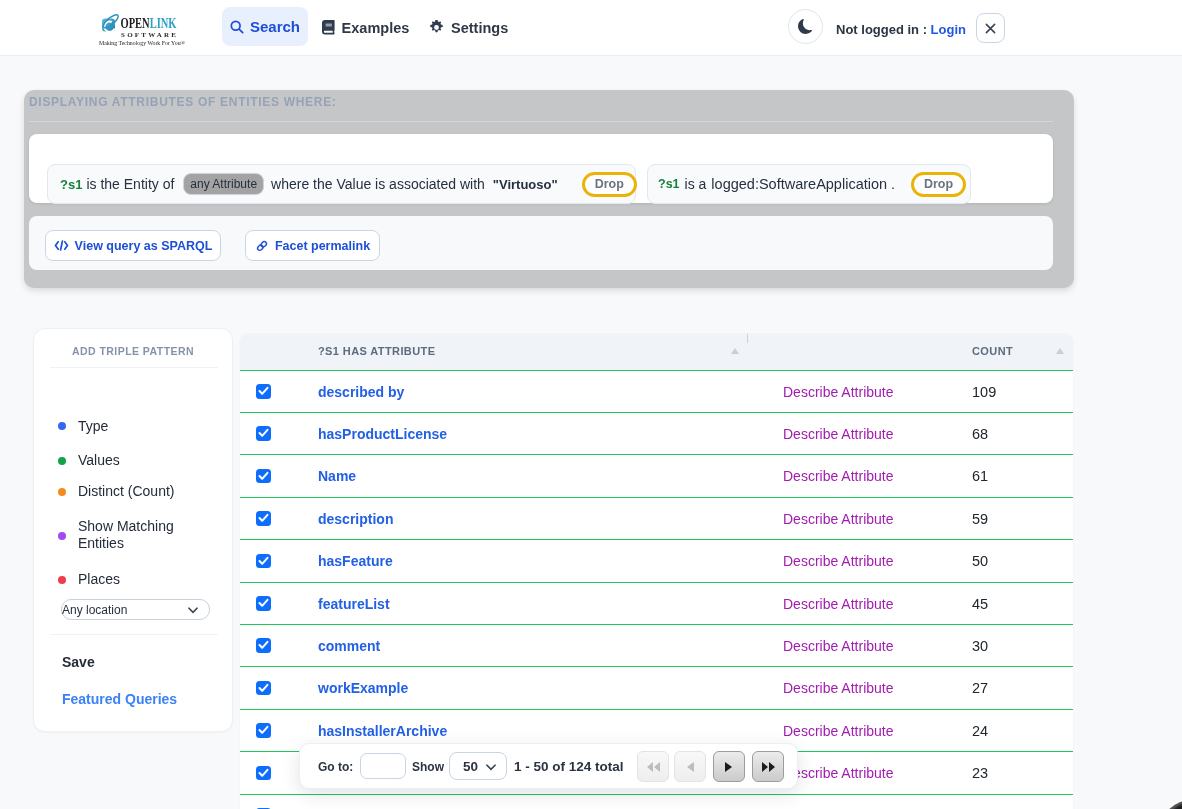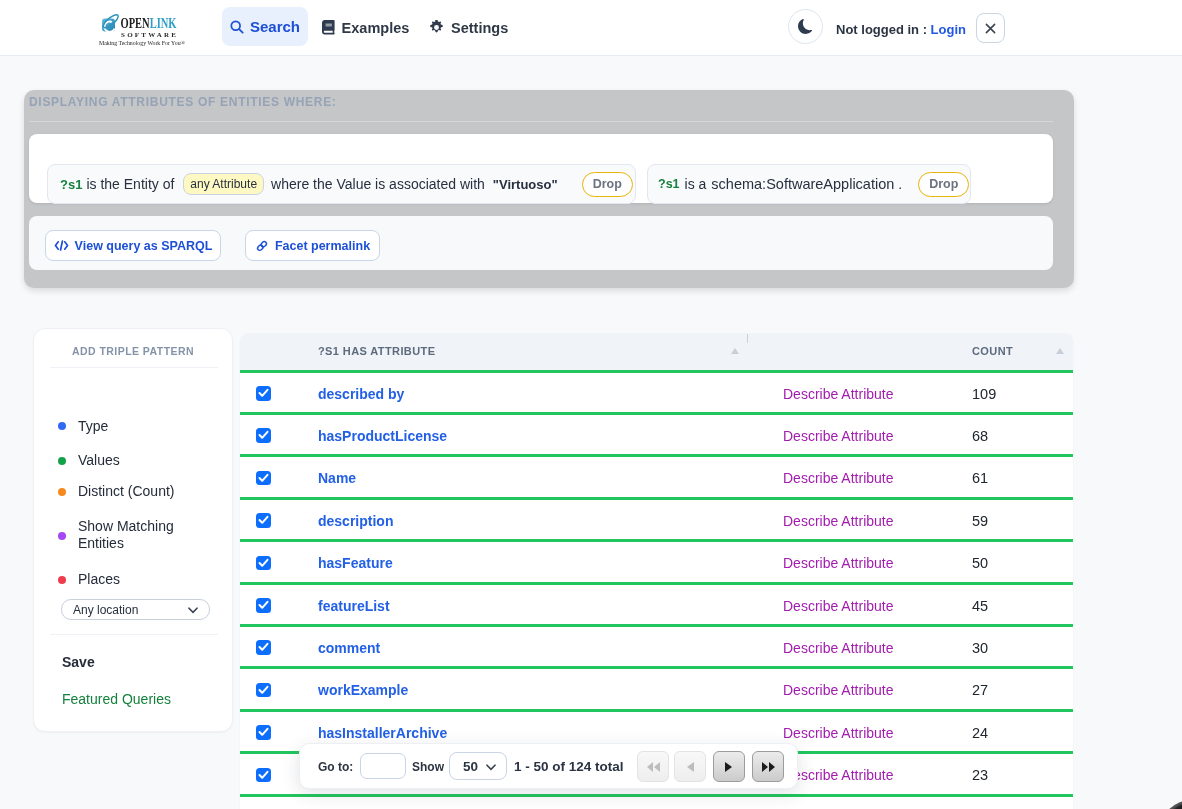--- a/index.html
+++ b/index.html
@@ -20,46 +20,46 @@
 
 
 #graycard { position:absolute; left:24px; top:90px; width:1050px; height:198px; background:#c5c6c8; border-radius:10px; box-shadow:0 3px 6px rgba(0,0,0,0.12); }
 #gc-head { position:absolute; left:5px; top:0; width:1024px; height:24px; line-height:25px; text-align:left; color:#96a3b6; font-weight:700; font-size:12px; letter-spacing:0.7px; }
 #gc-div { position:absolute; left:5px; top:31px; width:1024px; border-top:1px solid #d6d7d9; }
 #whitecard { position:absolute; left:5px; top:44px; width:1024px; height:69px; background:#fff; border-radius:8px; box-shadow:0 1px 3px rgba(0,0,0,0.10); }
 .chip { position:absolute; top:30px; height:40px; background:#f8fafc; border:1px solid #e2e8f0; border-radius:8px; display:flex; align-items:center; font-size:14px; color:#27303f; white-space:nowrap; }
 #chip1 { left:18px; width:589px; }
 #chip2 { left:618px; width:324px; }
 .qvar { color:#16813d; font-weight:700; font-size:13px; }
-.pillbox { display:inline-block; border:1px solid #cbd5e1; background:#fef9c3; border-radius:8px; padding:3px 6px; font-size:12px; color:#27303f; }
-.droppill { display:inline-flex; align-items:center; justify-content:center; border:1px solid #eab308; background:#fff; border-radius:999px; height:25px; padding:0 10px; font-size:12.5px; font-weight:700; color:#6b7280; }
+.pillbox { display:inline-block; border:1px solid #cbd5e1; background:#a3a3a3; border-radius:8px; padding:3px 6px; font-size:12px; color:#27303f; }
+.droppill { display:inline-flex; align-items:center; justify-content:center; border:3px solid #eab308; background:#fff; border-radius:999px; height:25px; padding:0 10px; font-size:12.5px; font-weight:700; color:#6b7280; }
 #btnrow { position:absolute; left:5px; top:126px; width:1024px; height:54px; background:#f8f9fb; border-radius:8px; }
 .wbtn { position:absolute; top:14px; height:31px; background:#fff; border:1px solid #c9d6ea; border-radius:8px; display:flex; align-items:center; justify-content:center; gap:6px; color:#1d4fd7; font-weight:700; font-size:12.5px; white-space:nowrap; }
 #wbtn1 { left:16px; width:176px; }
 #wbtn2 { left:216px; width:135px; }
 
 
 #sidebar { position:absolute; left:33px; top:328px; width:200px; height:404px; background:#fff; border:1px solid #edf0f4; border-radius:12px; box-shadow:0 1px 2px rgba(0,0,0,0.04); }
 #sb-head { position:absolute; top:16px; width:100%; text-align:center; color:#8593a9; font-weight:700; font-size:10.5px; letter-spacing:0.45px; }
 #sb-div1 { position:absolute; left:16px; top:37.5px; width:168px; border-top:1px solid #eef1f5; }
 #sb-ital { position:absolute; top:43px; width:100%; text-align:center; font-style:italic; font-size:11px; color:#47505f; line-height:14.5px; }
 .dot { position:absolute; left:24px; width:8px; height:8px; border-radius:50%; }
 .sbtxt { position:absolute; left:44px; font-size:14px; font-weight:400; color:#242c3a; line-height:17.5px; }
-#sb-sel { position:absolute; left:27px; top:270px; width:149px; height:21px; border:1px solid #c8d0dc; border-radius:10px; background:#fff; font-size:12px; color:#27303f; display:flex; align-items:center; padding-left:11px; }
+#sb-sel { position:absolute; left:27px; top:270px; width:149px; height:21px; border:1px solid #c8d0dc; border-radius:10px; background:#fff; font-size:12px; color:#27303f; display:flex; align-items:center; }
 #sb-div2 { position:absolute; left:16px; top:305px; width:168px; border-top:1px solid #eef1f5; }
 #sb-save { position:absolute; left:28px; top:325px; font-size:14px; font-weight:700; color:#242c3a; }
-#sb-fq { position:absolute; left:28px; top:362px; font-size:14px; font-weight:400; color:#15803d; }
+#sb-fq { position:absolute; left:28px; top:362px; font-size:14px; font-weight:700; color:#3b82f6; }
 
 
 #table { position:absolute; left:240px; top:333px; width:833px; background:#fff; border-radius:8px 8px 0 0; box-shadow:0 1px 2px rgba(0,0,0,0.05); }
 #thead { position:relative; height:36.5px; background:#f0f3f7; border-radius:8px 8px 0 0; }
 .th { position:absolute; top:0; line-height:37px; font-size:11px; font-weight:700; letter-spacing:0.4px; color:#5d6b7e; }
 .sortarr { position:absolute; top:15px; width:0; height:0; border-left:4.5px solid transparent; border-right:4.5px solid transparent; border-bottom:6px solid #c6cfda; }
 #resize-line { position:absolute; left:507px; top:1px; height:9px; border-left:1px solid #c9d1da; }
-.trow { position:relative; height:42.42px; border-top:3px solid #22c55e; }
+.trow { position:relative; height:42.42px; border-top:1px solid #22c55e; }
 .cb { position:absolute; left:16px; top:13.5px; width:14.5px; height:14.5px; background:#0d6efd; border-radius:3.5px; }
 .cb svg { position:absolute; left:1.5px; top:2px; }
 .attr { position:absolute; left:78px; top:0; line-height:42px; font-size:14px; font-weight:700; color:#2260e6; }
 .desc { position:absolute; left:520px; top:0; line-height:42px; font-size:14px; font-weight:400; color:#a21caf;margin-left:23px; }
 .cnt { position:absolute; left:732px; top:0; line-height:42px; font-size:14.5px; color:#20262e; }
 
 
 #pager { position:absolute; left:299px; top:743px; width:499px; height:46px; background:#fff; border:1px solid #eceff3; border-radius:10px; box-shadow:0 5px 18px rgba(30,40,60,0.13); }
 .plabel { position:absolute; font-size:12px; font-weight:700; color:#2b3442; top:16px; white-space:nowrap; }
 #p-input { position:absolute; left:60px; top:9px; width:46px; height:26px; border:1px solid #c9d4e4; border-radius:7px; background:#fff; }
@@ -127,21 +127,21 @@
       <span style="margin-left:12px" class="qvar">?s1</span>
         <span style="margin-left:4px">is the Entity of</span>
       <span class="pillbox" style="margin-left:9px">any Attribute</span>
       <span style="margin-left:7px">where the Value is associated with</span>
       <span style="margin-left:8px;font-weight:700;font-size:13px">"Virtuoso"</span>
       <span class="droppill" style="margin-left:24px">Drop</span>
     </div>
     <div class="chip" id="chip2">
       <span style="margin-left:10px;font-size:12.5px" class="qvar">?s1</span>
         <span style="margin-left:5px">is a</span>
-      <span style="margin-left:5px;font-size:14.5px">schema:SoftwareApplication</span>
+      <span style="margin-left:5px;font-size:14.5px">logged:SoftwareApplication</span>
       <span style="margin-left:4px">.</span>
       <span class="droppill" style="margin-left:16px">Drop</span>
     </div>
   </div>
   <div id="btnrow">
     <div class="wbtn" id="wbtn1">
       <svg width="15" height="13" viewBox="0 0 16 14">
           <path d="M4.5 3 L1.5 7 L4.5 11 M11.5 3 L14.5 7 L11.5 11" stroke="#1d4fd7" stroke-width="1.8" fill="none" stroke-linecap="round" stroke-linejoin="round"></path>
           <path d="M9 2.2 L7 11.8" stroke="#1d4fd7" stroke-width="1.8" stroke-linecap="round"></path>
         </svg>

